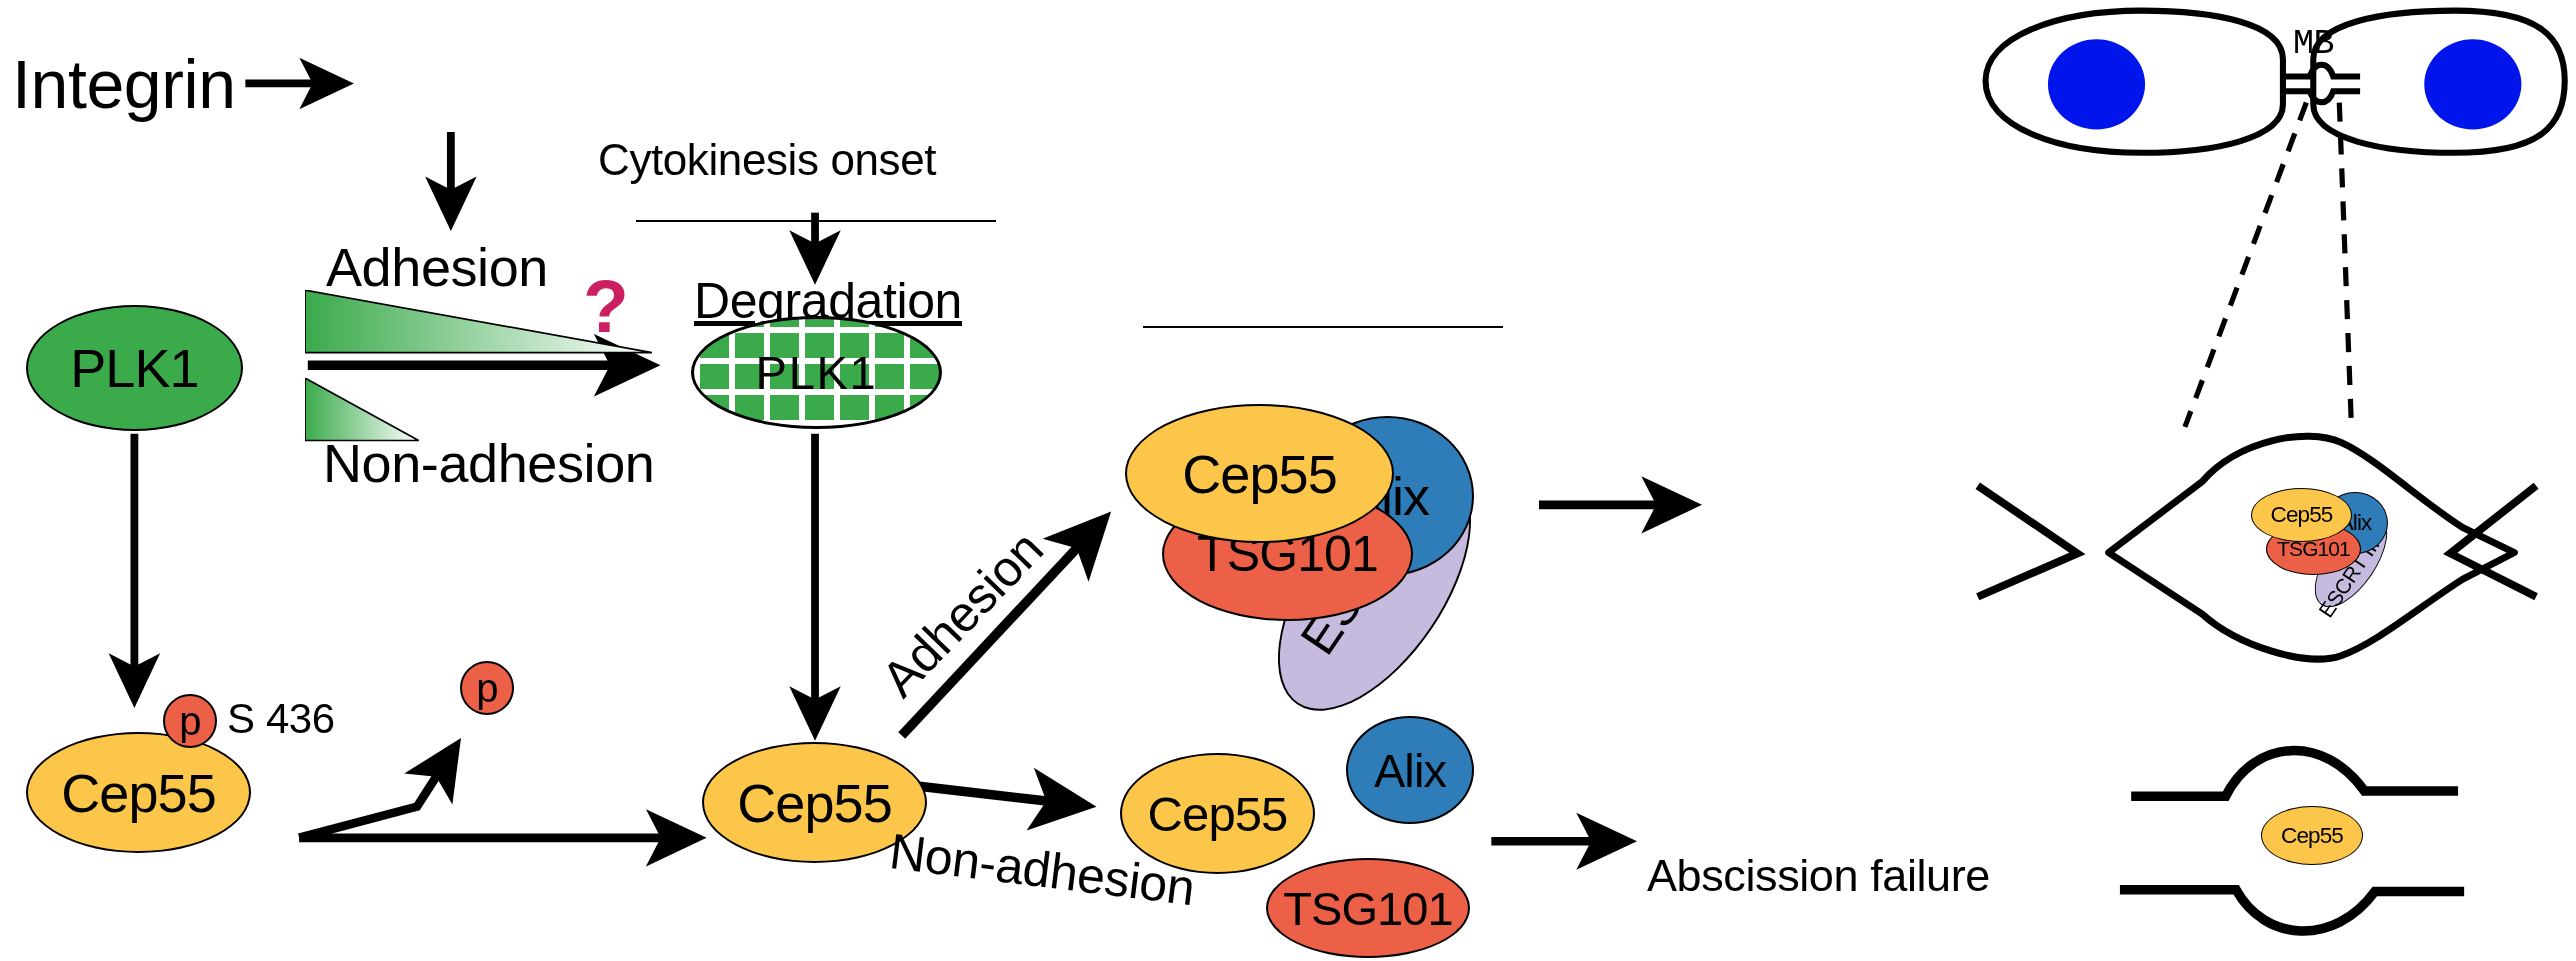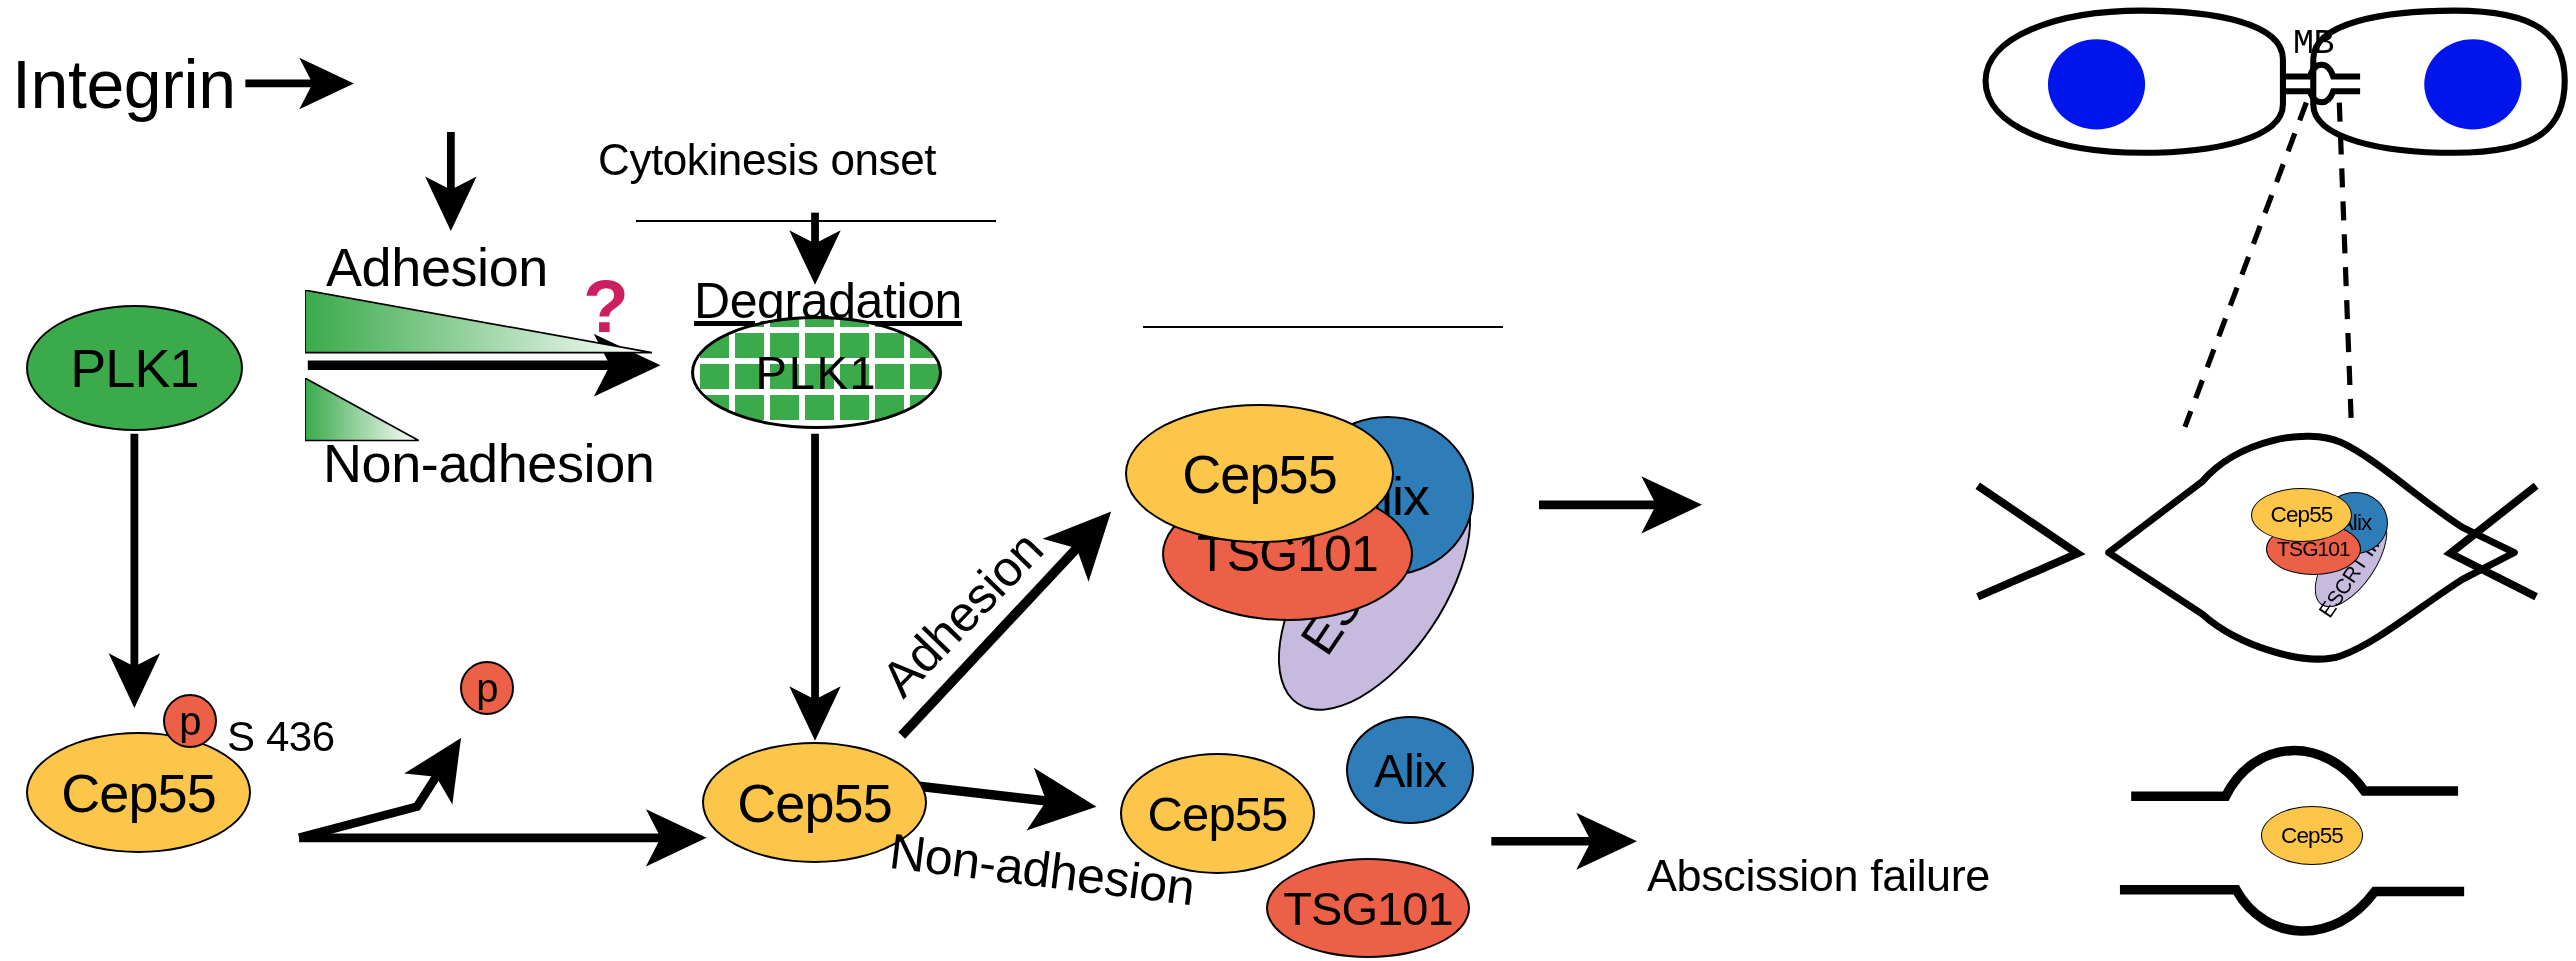--- a/index.html
+++ b/index.html
@@ -131,21 +131,21 @@
   <div class="hatch-ellipse" style="left:691px;top:316px;width:251px;height:113px;">
     <span style="font-size:47px;letter-spacing:1.7px;">PLK1</span>
   </div>
 
   <div class="node" style="left:26px;top:732px;width:225px;height:121px;background:#fbc64a;font-size:54px;">
     <span>Cep55</span>
   </div>
   <div class="node" style="left:163px;top:694px;width:54px;height:54px;background:#ec6047;font-size:40px;border-width:2.6px;">
     <span>p</span>
   </div>
-  <div class="lbl" style="left:227px;top:695px;font-size:42px;margin-top:18px;">S 436</div>
+  <div class="lbl" style="left:227px;top:695px;font-size:42px;">S 436</div>
 
   <div class="node" style="left:460px;top:661px;width:54px;height:54px;background:#ec6047;font-size:40px;border-width:2.6px;" title="p">
     <span>p</span>
   </div>
 
   <div class="node" style="left:702px;top:742px;width:225px;height:121px;background:#fbc64a;font-size:54px;">
     <span>Cep55</span>
   </div>
 
   <div class="lbl" style="left:891px;top:659px;font-size:50px;transform:rotate(-46deg);">Adhesion</div>

